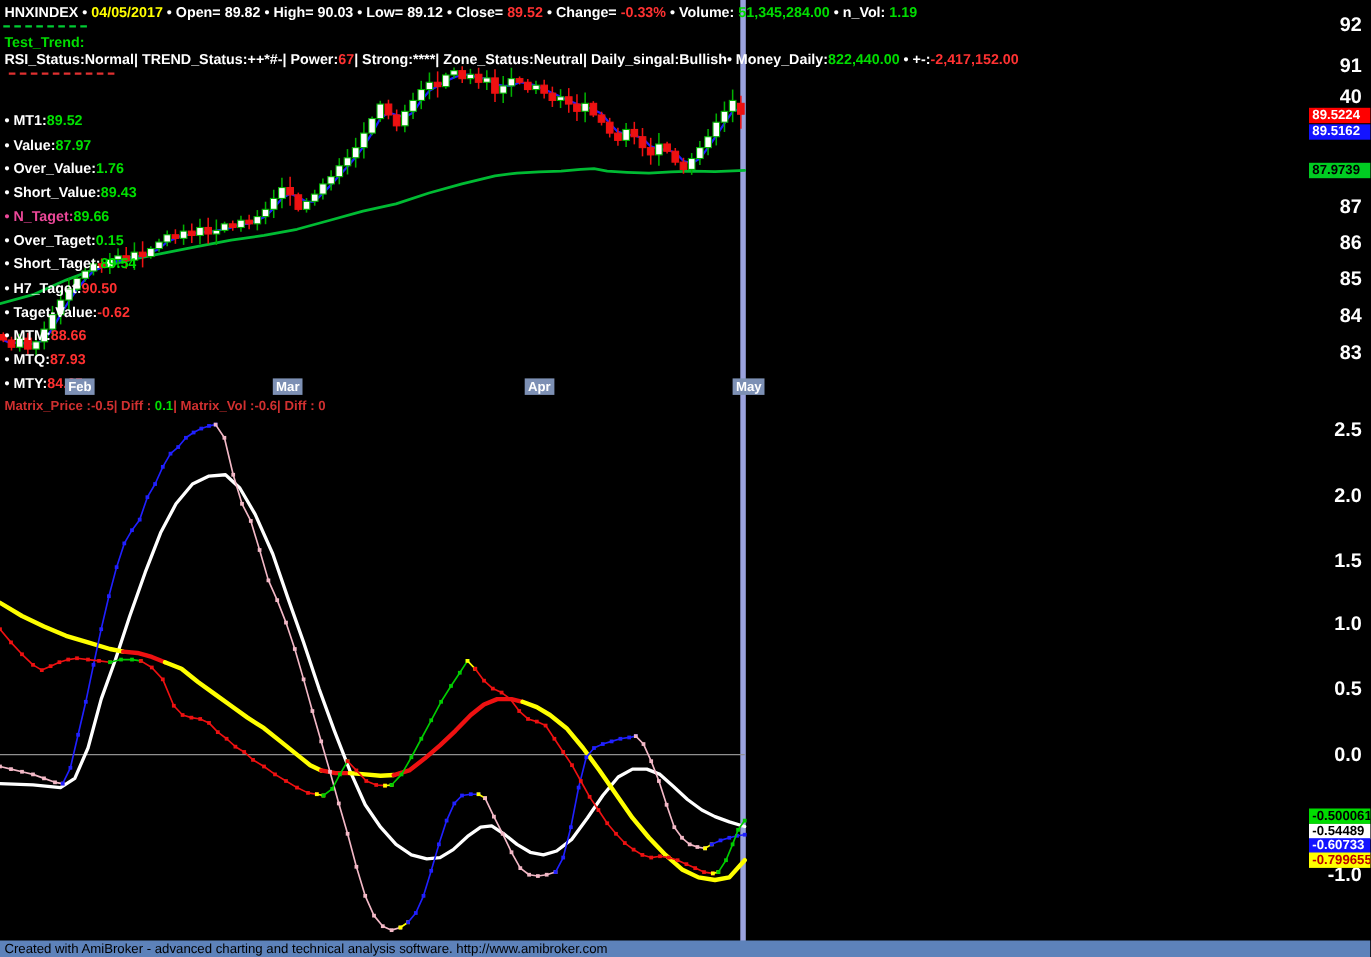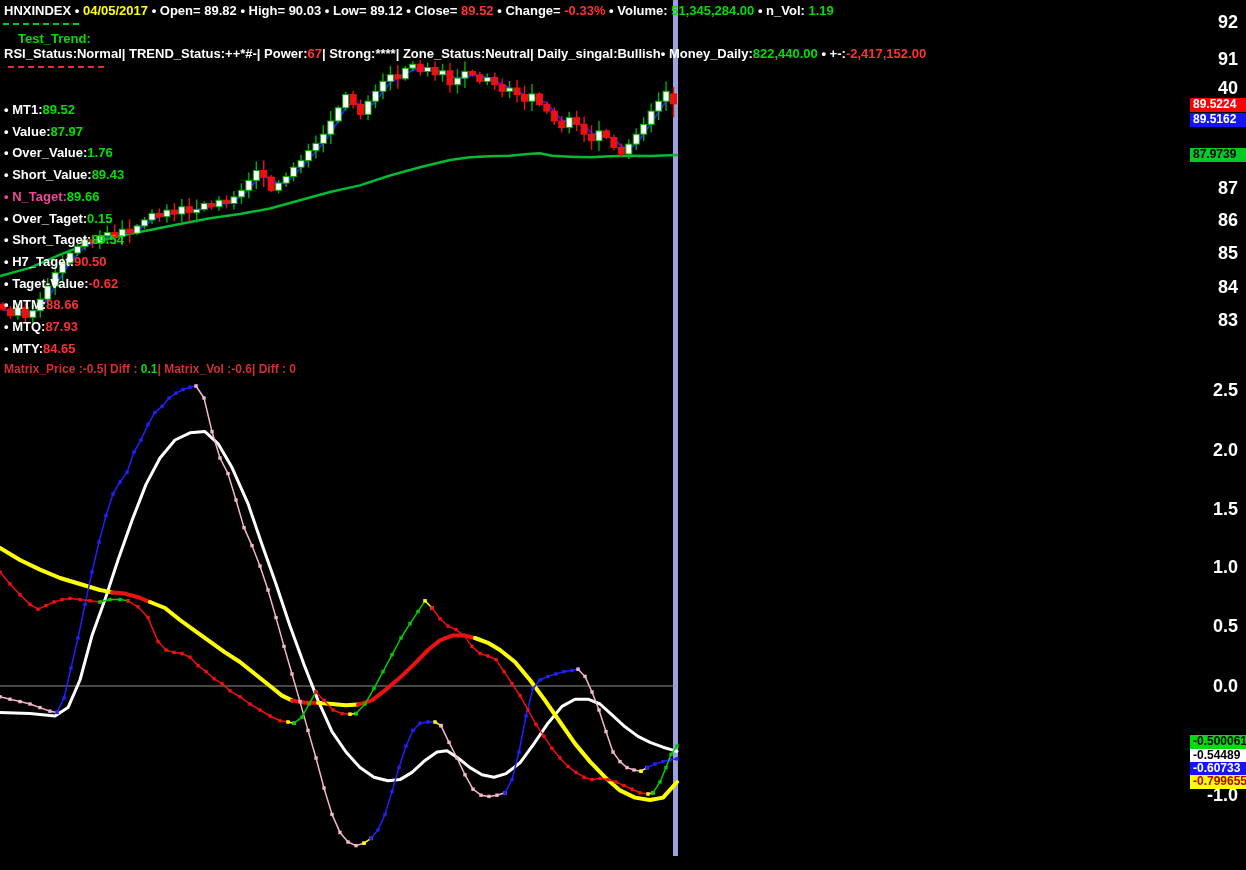--- a/index.html
+++ b/index.html
@@ -442,41 +442,47 @@
       <rect x="658.3" y="780.3" width="3.4" height="3.4" fill="#00cc00"></rect>
       <rect x="664.3" y="765.9" width="3.4" height="3.4" fill="#00cc00"></rect>
       <rect x="669.3" y="752.6999999999999" width="3.4" height="3.4" fill="#00cc00"></rect>
       <rect x="675.3" y="744.3" width="3.4" height="3.4" fill="#00cc00"></rect>
     </svg>
 
   <div class="abs txtline" style="left:4px;top:3px;" id="hdr1"><span style="color: rgb(255, 255, 255);">HNXINDEX</span><span style="color: rgb(255, 255, 255);"> • </span><span style="color: rgb(255, 255, 0);">04/05/2017</span><span style="color: rgb(255, 255, 255);"> • Open= 89.82 • High= 90.03 • Low= 89.12 • Close= </span><span style="color: rgb(255, 50, 50);">89.52</span><span style="color: rgb(255, 255, 255);"> • Change= </span><span style="color: rgb(255, 50, 50);">-0.33%</span><span style="color: rgb(255, 255, 255);"> • Volume: </span><span style="color: rgb(0, 221, 0);">51,345,284.00</span><span style="color: rgb(255, 255, 255);"> • n_Vol: </span><span style="color: rgb(0, 221, 0);">1.19</span></div>
 
   <div id="green-dash" class="abs dash" style="left:3px;top:23px;width:76px;"></div>
 
-  <div class="abs txtline" style="left: 4px; top: 31px; color: rgb(0, 221, 0); margin-left: 14px;">Test_Trend:</div>
+  <div class="abs txtline" style="left: 4px; top: 31px; color: rgb(0, 221, 0);">Test_Trend:</div>
 
   <div class="abs txtline" style="left:4px;top:46px;" id="hdr3"><span style="color: rgb(255, 255, 255);">RSI_Status:Normal| TREND_Status:++*#-| Power:</span><span style="color: rgb(255, 50, 50);">67</span><span style="color: rgb(255, 255, 255);">| Strong:****| Zone_Status:Neutral| Daily_singal:Bullish</span><span style="color: rgb(255, 255, 255);">• Money_Daily:</span><span style="color: rgb(0, 221, 0);">822,440.00</span><span style="color: rgb(255, 255, 255);"> • +-:</span><span style="color: rgb(255, 50, 50);">-2,417,152.00</span></div>
 
   <div id="red-dash" class="abs dash" style="left:8px;top:66px;width:96px;"></div>
 
   <div id="ind-list" class="abs" style="left:4px;top:75px;">
       <div><span style="color: rgb(255, 255, 255);">• MT1:</span><span style="color: rgb(0, 224, 0);">89.52</span></div>
       <div><span style="color: rgb(255, 255, 255);">• Value:</span><span style="color: rgb(0, 224, 0);">87.97</span></div>
       <div><span style="color: rgb(255, 255, 255);">• Over_Value:</span><span style="color: rgb(0, 224, 0);">1.76</span></div>
       <div><span style="color: rgb(255, 255, 255);">• Short_Value:</span><span style="color: rgb(0, 224, 0);">89.43</span></div>
       <div><span style="color: #ec4899;">• N_Taget:</span><span style="color: rgb(0, 224, 0);">89.66</span></div>
       <div><span style="color: rgb(255, 255, 255);">• Over_Taget:</span><span style="color: rgb(0, 224, 0);">0.15</span></div>
       <div><span style="color: rgb(255, 255, 255);">• Short_Taget:</span><span style="color: rgb(0, 224, 0);">89.54</span></div>
       <div><span style="color: rgb(255, 255, 255);">• H7_Taget:</span><span style="color: rgb(255, 48, 48);">90.50</span></div>
       <div><span style="color: rgb(255, 255, 255);">• Taget-Value:</span><span style="color: rgb(255, 48, 48);">-0.62</span></div>
       <div><span style="color: rgb(255, 255, 255);">• MTM:</span><span style="color: rgb(255, 48, 48);">88.66</span></div>
       <div><span style="color: rgb(255, 255, 255);">• MTQ:</span><span style="color: rgb(255, 48, 48);">87.93</span></div>
       <div><span style="color: rgb(255, 255, 255);">• MTY:</span><span style="color: rgb(255, 48, 48);">84.65</span></div>
     </div>
 
+  <div id="months" class="abs" style="left:0;top:344px;width:1246px;height:15px;">
+      <div class="month" style="left: 59px; background: rgb(125, 144, 180);">Feb</div>
+      <div class="month" style="left: 248px; background: rgb(125, 144, 180);">Mar</div>
+      <div class="month" style="left: 477px; background: rgb(125, 144, 180);">Apr</div>
+      <div class="month" style="left: 666px; background: rgb(125, 144, 180);">May</div>
+    </div>
 
   <div id="matrix" class="abs" style="left:4px;top:362px;"><span style="color: rgb(208, 48, 48);">Matrix_Price :-0.5|</span><span style="color: rgb(208, 48, 48);">  Diff : </span><span style="color: rgb(0, 221, 0);">0.1</span><span style="color: rgb(208, 48, 48);">| Matrix_Vol :-0.6|</span><span style="color: rgb(208, 48, 48);">  Diff : 0</span></div>
 
   <div id="axis-layer">
       <div class="tick" style="top: 15px;">92</div>
       <div class="tick" style="top: 52px;">91</div>
       <div class="tick" style="top: 81px;">40</div>
       <div class="tick" style="top: 181px;">87</div>
       <div class="tick" style="top: 213px;">86</div>
       <div class="tick" style="top: 246px;">85</div>
@@ -491,14 +497,17 @@
       <div class="tick" style="top: 560px;">1.0</div>
       <div class="tick" style="top: 619px;">0.5</div>
       <div class="tick" style="top: 679px;">0.0</div>
       <div class="tick" style="top: 788px;">-1.0</div>
       <div class="tag" style="top: 735px; background: rgb(0, 221, 0); color: rgb(0, 0, 0);">-0.500061</div>
       <div class="tag" style="top: 749px; background: rgb(255, 255, 255); color: rgb(0, 0, 0);">-0.54489</div>
       <div class="tag" style="top: 762px; background: rgb(20, 20, 255); color: rgb(255, 255, 255);">-0.60733</div>
       <div class="tag" style="top: 775px; background: rgb(255, 255, 0); color: rgb(187, 0, 0);">-0.799655</div>
     </div>
 
+  <div id="status-bar" class="abs" style="background: rgb(93, 130, 186);">
+    <span>Created with AmiBroker - advanced charting and technical analysis software. http://www.amibroker.com</span>
+  </div>
 
 </div>
 
 </body></html>

